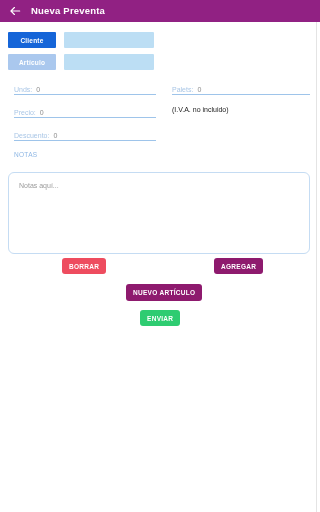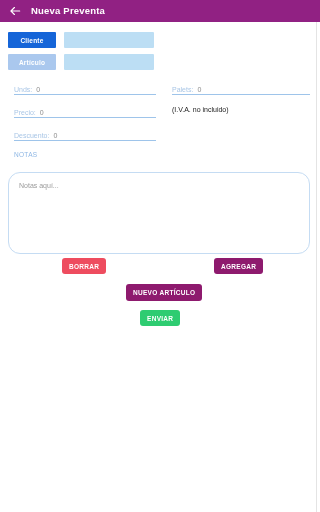--- a/index.html
+++ b/index.html
@@ -164,21 +164,21 @@
     letter-spacing: 0.3px;
     line-height: 1;
   }
   .notas-box {
     position: absolute;
     left: 8px;
     top: 150px;
     width: 302px;
     height: 82px;
     border: 1px solid #c5dcf3;
-    border-radius: 12px;
+    border-radius: 6px;
     background: #ffffff;
     box-sizing: border-box;
     resize: none;
     font-family: "Liberation Sans", sans-serif;
     font-size: 7px;
     color: #333333;
     padding: 8px 10px;
     line-height: 1.4;
   }
   .notas-box::placeholder { color: #9a9a9a; }

